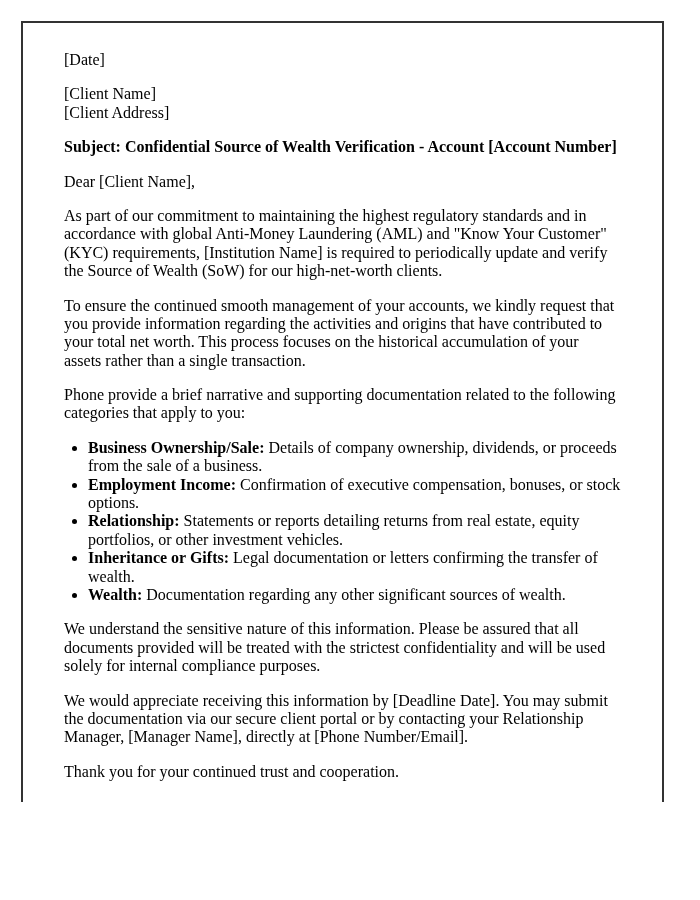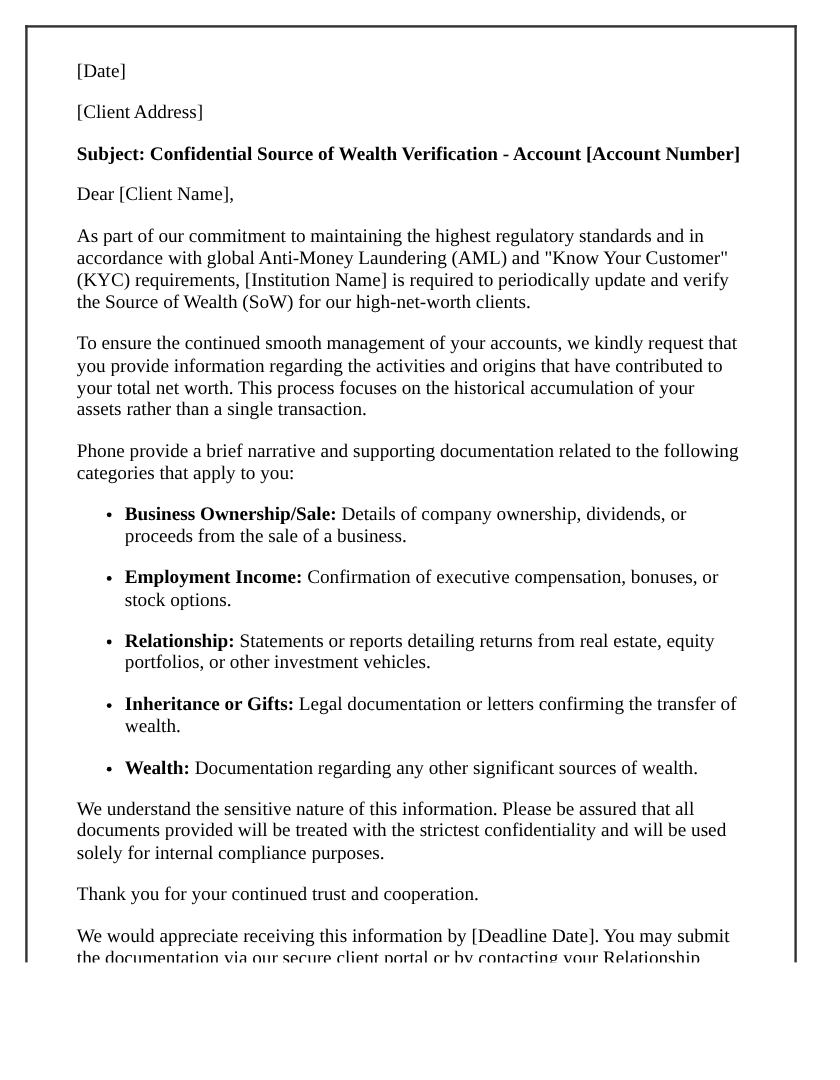--- a/index.html
+++ b/index.html
@@ -27,31 +27,32 @@
     line-height: 1.15;
   }
   .letter p { margin: 16px 16px; }
   .subject { font-weight: bold; }
   .recipient-line { display: block; }
   ul.sow-list {
     margin: 16px 0;
     padding-left: 40px;
     list-style-type: disc;
   }
-  ul.sow-list li { margin: 16px; }
+  ul.sow-list li { margin: 0; }
   b, strong { font-weight: bold; }
 </style>
 </head>
 <body>
 
 <div class="letter">
 
   <p>[Date]</p>
 
   <p>
+    <span class="recipient-line">[Client Name]</span>
     <span class="recipient-line">[Client Address]</span>
   </p>
 
   <p class="subject">Subject: Confidential Source of Wealth Verification - Account [Account Number]</p>
 
   <p>Dear [Client Name],</p>
 
   <p>As part of our commitment to maintaining the highest regulatory standards and in accordance with global Anti-Money Laundering (AML) and "Know Your Customer" (KYC) requirements, [Institution Name] is required to periodically update and verify the Source of Wealth (SoW) for our high-net-worth clients.</p>
 
   <p>To ensure the continued smooth management of your accounts, we kindly request that you provide information regarding the activities and origins that have contributed to your total net worth. This process focuses on the historical accumulation of your assets rather than a single transaction.</p>
@@ -76,17 +77,17 @@
       <span>Legal documentation or letters confirming the transfer of wealth.</span>
     </li>
     <li>
       <strong>Wealth:</strong>
       <span>Documentation regarding any other significant sources of wealth.</span>
     </li>
   </ul>
 
   <p>We understand the sensitive nature of this information. Please be assured that all documents provided will be treated with the strictest confidentiality and will be used solely for internal compliance purposes.</p>
 
+  <p>We would appreciate receiving this information by [Deadline Date]. You may submit the documentation via our secure client portal or by contacting your Relationship Manager, [Manager Name], directly at [Phone Number/Email].</p>
+
   <p>Thank you for your continued trust and cooperation.</p>
-
-  <p>We would appreciate receiving this information by [Deadline Date]. You may submit the documentation via our secure client portal or by contacting your Relationship Manager, [Manager Name], directly at [Phone Number/Email].</p>
 
 </div>
 
 </body></html>

